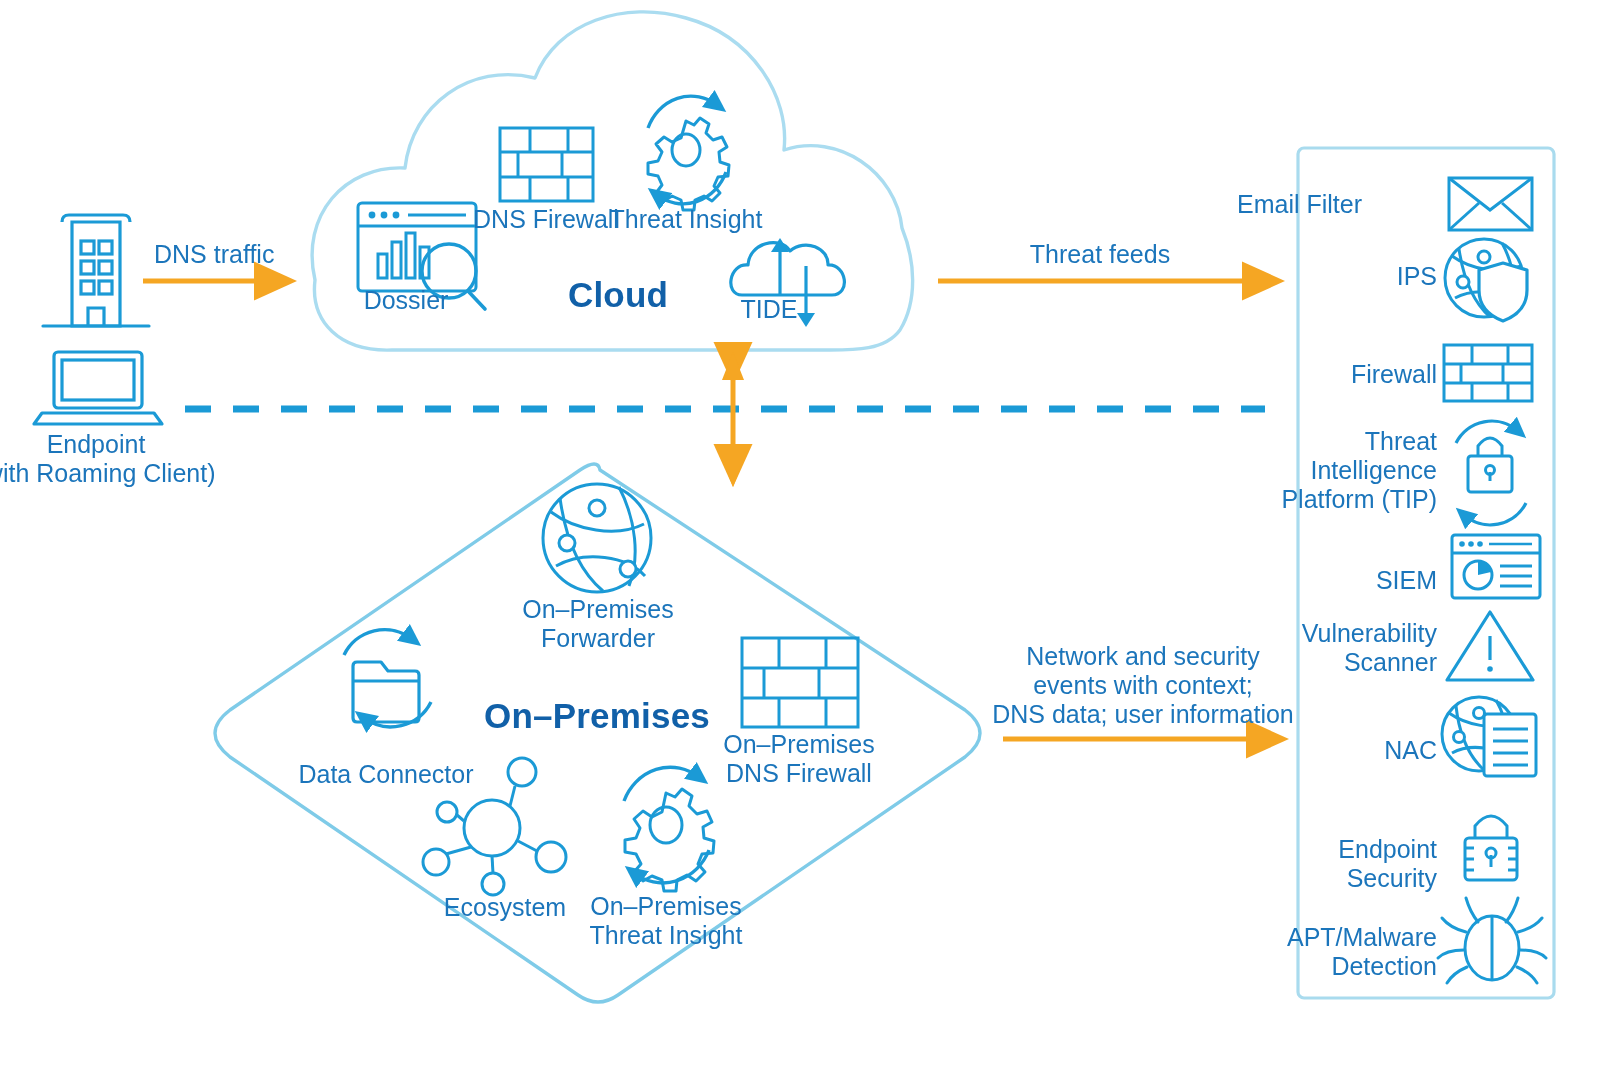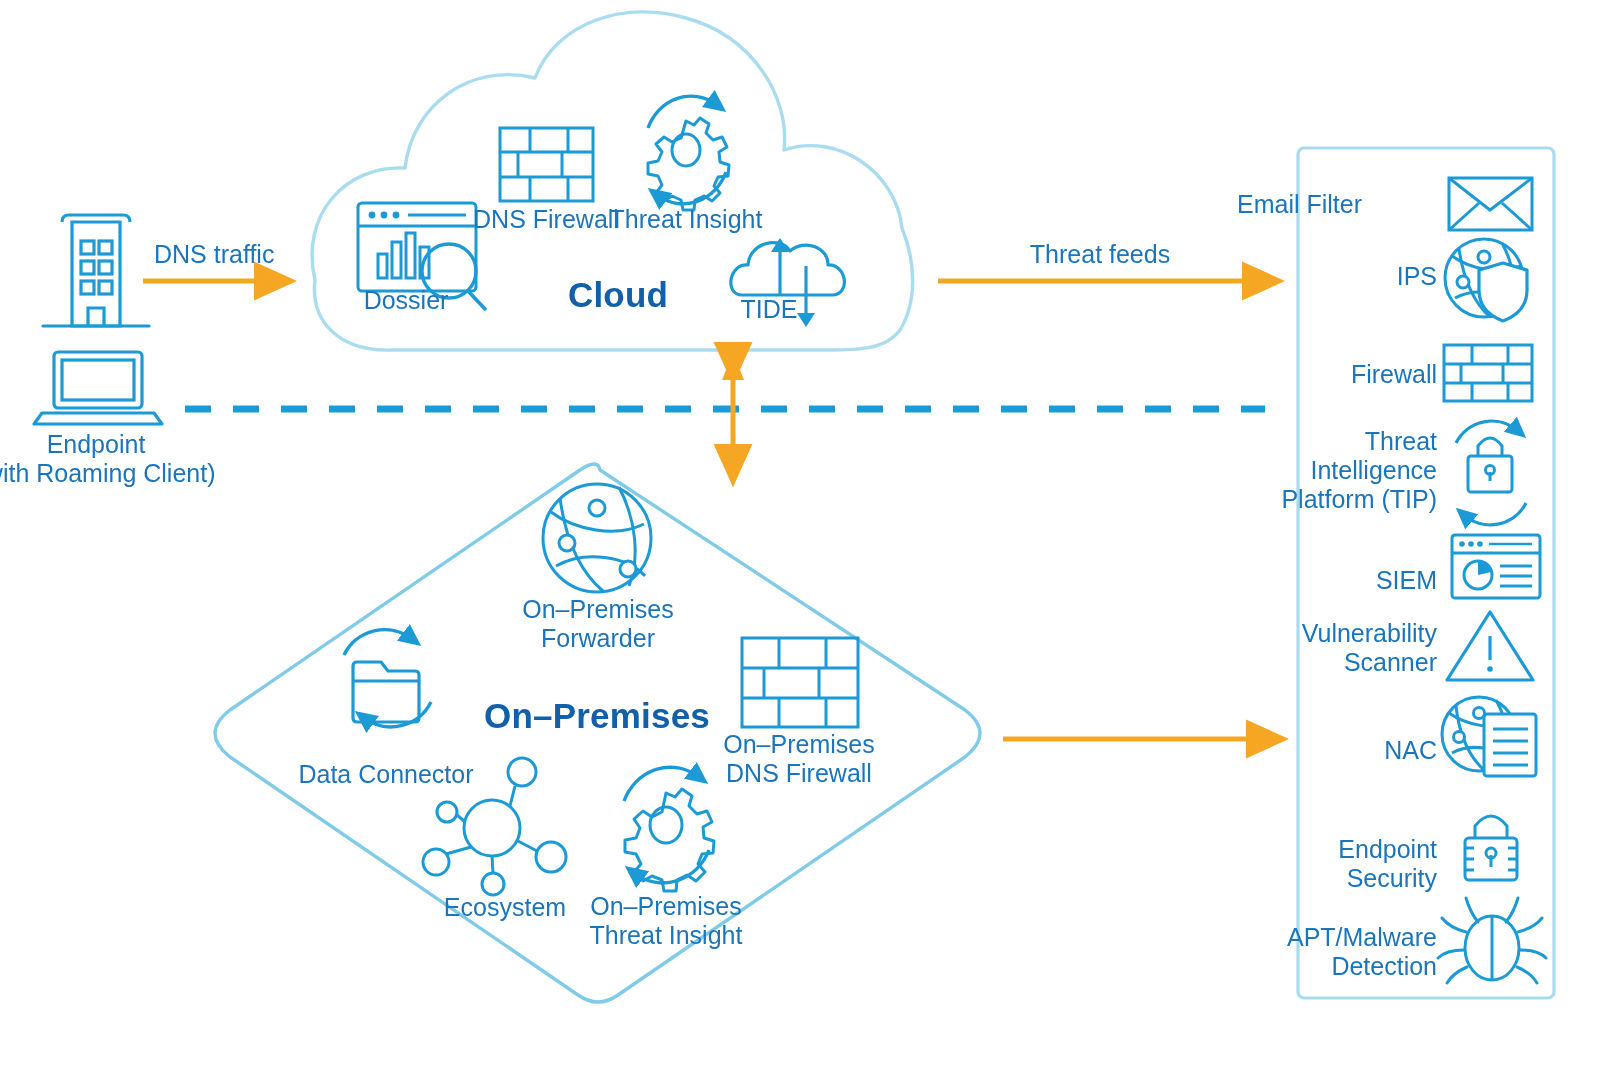--- a/index.html
+++ b/index.html
@@ -290,20 +290,21 @@
   </g>
 </svg>
 
 <div class="lbl c" style="left:96px;top:430px;width:300px;"><span>Endpoint</span><br><span>(with Roaming Client)</span></div>
 
 <div class="lbl" style="left:154px;top:240px;">DNS traffic</div>
 
 
 <div class="lbl c" style="left:1100px;top:240px;">Threat feeds</div>
 
+<div class="lbl c" style="left:1143px;top:642px;"><span>Network and security</span><br><span>events with context;</span><br><span>DNS data; user information</span></div>
 
 <div class="lbl c zone-title" style="left:618px;top:275px;">Cloud</div>
 <div class="lbl c" style="left:406px;top:286px;">Dossier</div>
 <div class="lbl c" style="left:546px;top:205px;">DNS Firewall</div>
 <div class="lbl c" style="left:686px;top:205px;">Threat Insight</div>
 <div class="lbl c" style="left:769px;top:295px;">TIDE</div>
 
 <div class="lbl c zone-title" style="left:597px;top:696px;">On–Premises</div>
 
 <div class="lbl c" style="left:598px;top:595px;"><span>On–Premises</span><br><span>Forwarder</span></div>

